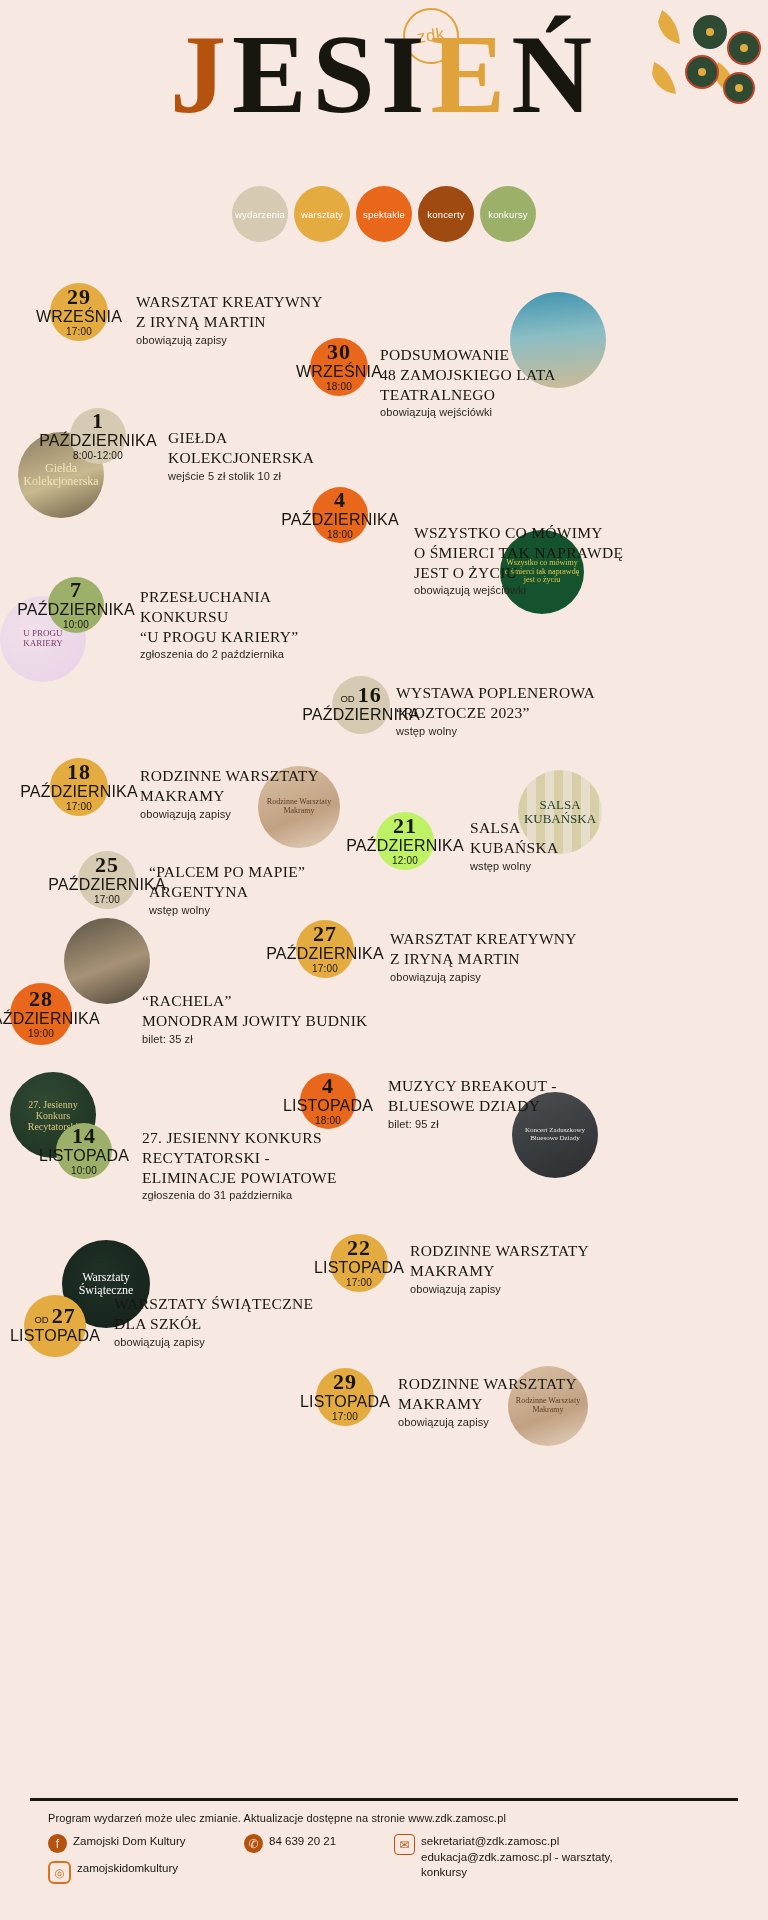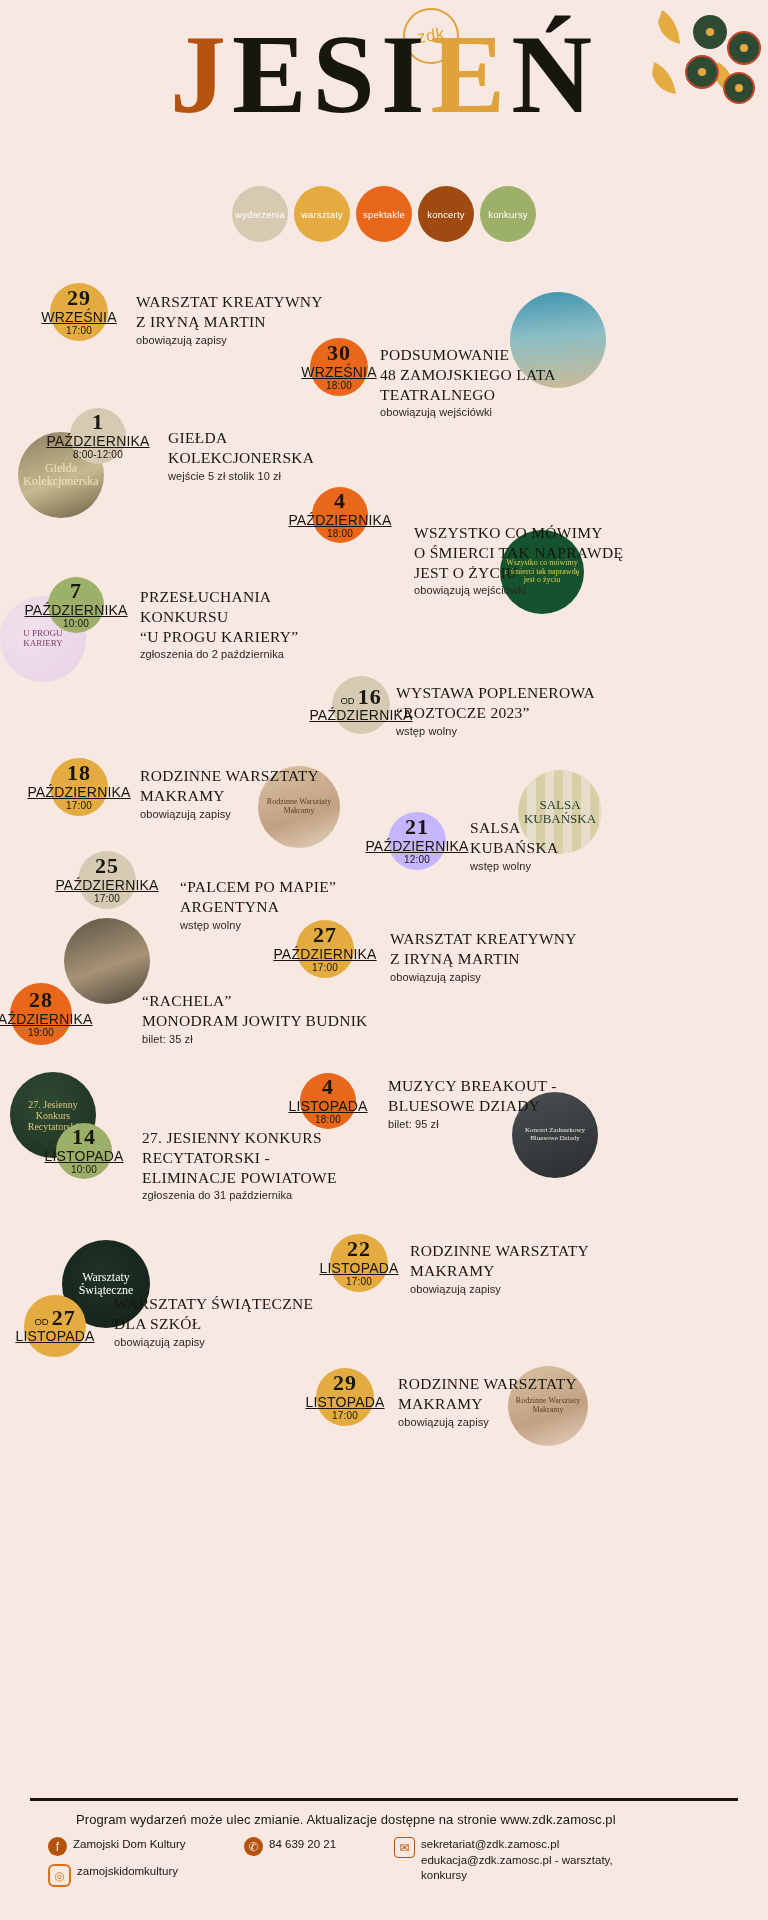--- a/index.html
+++ b/index.html
@@ -52,21 +52,21 @@
   }
   .badge{
     position:absolute;border-radius:50%;
     display:flex;flex-direction:column;align-items:center;justify-content:center;
     color:#17160f;text-align:center;
   }
   .badge .d{
     font-family:"Liberation Serif", serif;font-weight:bold;
     font-size:22px;line-height:.95;letter-spacing:1px;
   }
-  .badge .m{font-size:14px;line-height:1.15;letter-spacing:.2px;white-space:nowrap;text-decoration:underline;}
+  .badge .m{font-size:16px;line-height:1.15;letter-spacing:.2px;white-space:nowrap;}
   .badge .t{font-size:10px;line-height:1.15;letter-spacing:.2px;}
   .badge .pre{font-size:9.5px;}
   .txt{position:absolute;}
   .txt .ln{
     font-family:"Liberation Serif", serif;
     font-size:15.5px;color:#17160f;line-height:1.28;letter-spacing:.3px;
     white-space:nowrap;
   }
   .txt .note{
     font-family:"Liberation Sans", sans-serif;
@@ -76,21 +76,21 @@
   .thumb{position:absolute;border-radius:50%;overflow:hidden;}
   .thumb .tl{
     width:100%;height:100%;display:flex;align-items:center;justify-content:center;
     text-align:center;font-family:"Liberation Serif", serif;
     line-height:1.1;padding:4px;box-sizing:border-box;
   }
 
   
   .rule{position:absolute;left:30px;top:1798px;width:708px;height:3px;background:#17160f;}
   .foot{position:absolute;left:48px;top:1812px;width:700px;}
-  .foot .note{font-size:13px;color:#17160f;letter-spacing:.1px;margin-left:28px;}
+  .foot .note{font-size:11px;color:#17160f;letter-spacing:.1px;}
   .frow{display:flex;margin-top:10px;}
   .fitem{display:flex;align-items:flex-start;margin-right:14px;}
   .ficon{
     width:19px;height:19px;border-radius:5px;background:#b5520d;
     display:flex;align-items:center;justify-content:center;
     color:#f7e9e2;font-size:12px;flex:0 0 auto;margin-right:6px;
   }
   .ficon.circ{border-radius:50%;}
   .ficon.mail{background:#f7e9e2;border:1.5px solid #b5520d;color:#b5520d;border-radius:4px;}
   .ficon.ig{background:#f7e9e2;border:2px solid #d8721f;color:#d8721f;border-radius:6px;}
@@ -244,40 +244,40 @@
         <div class="t">17:00</div>
       </div>
       <div class="txt" style="left: 140px; top: 766px;">
         <div class="ln">RODZINNE WARSZTATY</div>
         <div class="ln">MAKRAMY</div>
         <div class="note">obowiązują zapisy</div>
       </div>
       <div class="thumb" style="left: 518px; top: 770px; width: 84px; height: 84px; background: repeating-linear-gradient(90deg, rgb(216, 207, 166) 0px, rgb(216, 207, 166) 9px, rgb(230, 222, 203) 9px, rgb(230, 222, 203) 18px);">
         <div class="tl" style="color: rgb(31, 59, 42); font-size: 13px;">SALSA KUBAŃSKA</div>
       </div>
-      <div class="badge" style="left: 388px; top: 812px; width: 58px; height: 58px; background: #c4b5fd;">
+      <div class="badge" style="left: 376px; top: 812px; width: 58px; height: 58px; background: #bef264;">
         <div style="display: flex; align-items: baseline;">
           <span class="d">21</span>
         </div>
         <div class="m">PAŹDZIERNIKA</div>
         <div class="t">12:00</div>
       </div>
       <div class="txt" style="left: 470px; top: 818px;">
         <div class="ln">SALSA</div>
         <div class="ln">KUBAŃSKA</div>
         <div class="note">wstęp wolny</div>
       </div>
       <div class="badge" style="left: 78px; top: 851px; width: 58px; height: 58px; background: rgb(214, 202, 179);">
         <div style="display: flex; align-items: baseline;">
           <span class="d">25</span>
         </div>
         <div class="m">PAŹDZIERNIKA</div>
         <div class="t">17:00</div>
       </div>
-      <div class="txt" style="left: 180px; top: 862px; margin-top: 15px;">
+      <div class="txt" style="left: 149px; top: 862px;">
         <div class="ln">“PALCEM PO MAPIE”</div>
         <div class="ln">ARGENTYNA</div>
         <div class="note">wstęp wolny</div>
       </div>
       <div class="badge" style="left: 296px; top: 920px; width: 58px; height: 58px; background: rgb(228, 171, 65);">
         <div style="display: flex; align-items: baseline;">
           <span class="d">27</span>
         </div>
         <div class="m">PAŹDZIERNIKA</div>
         <div class="t">17:00</div>

